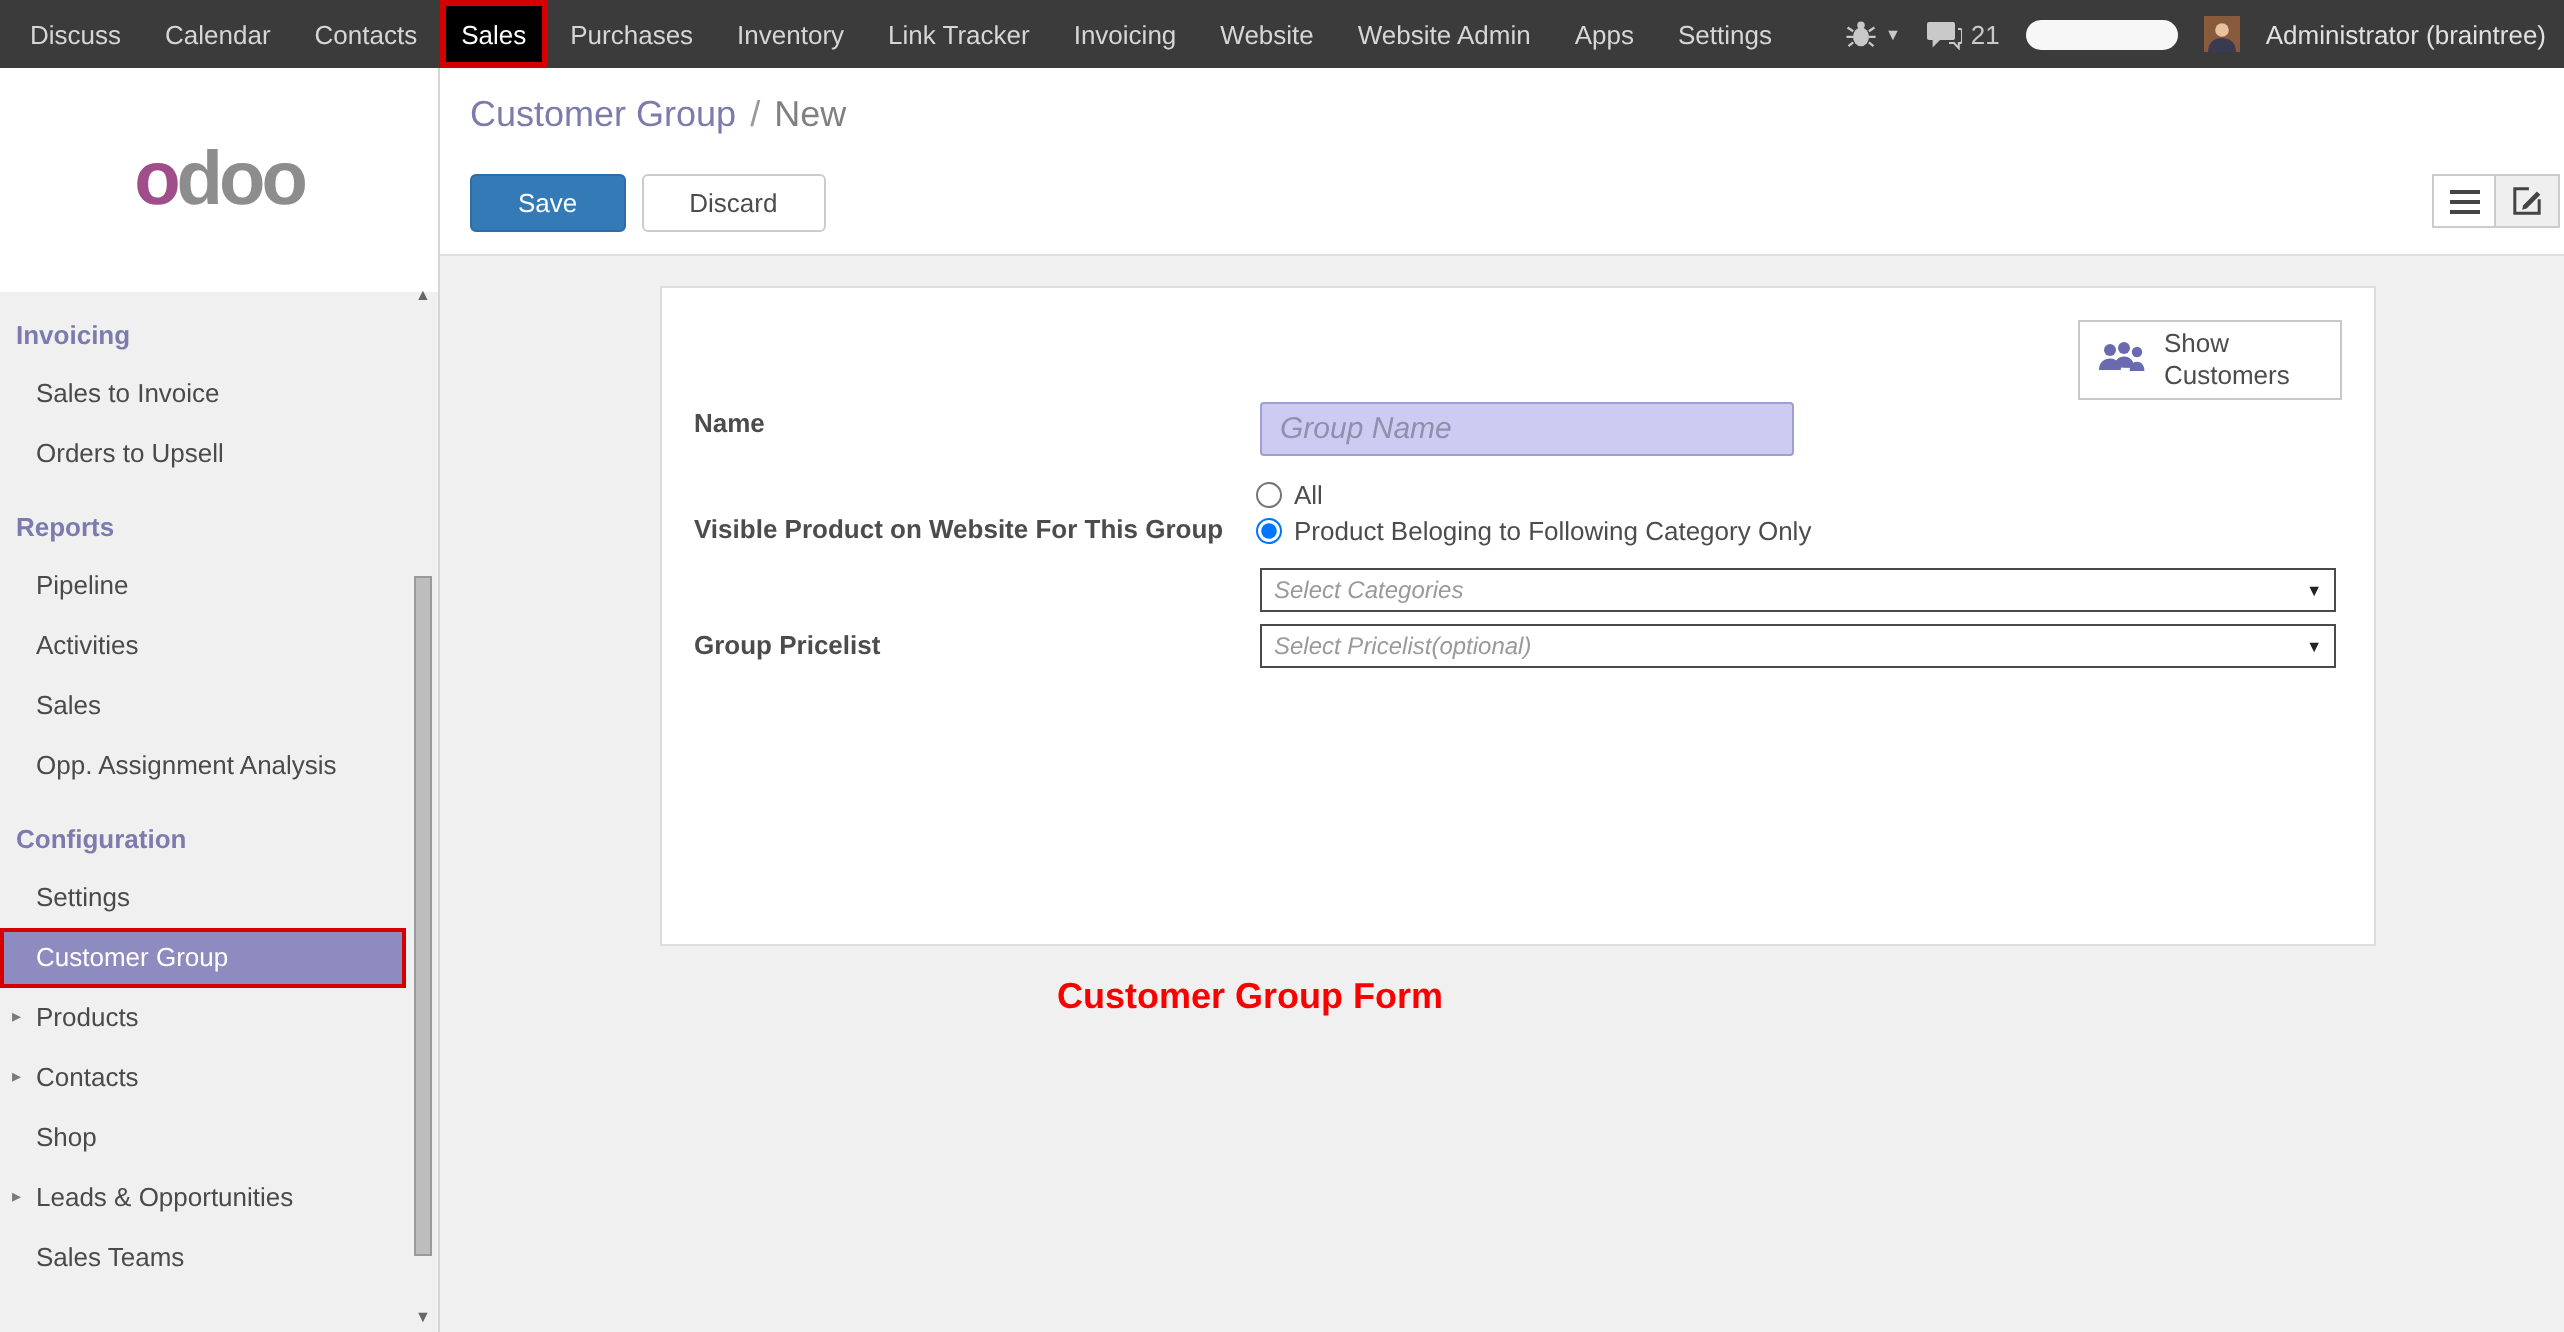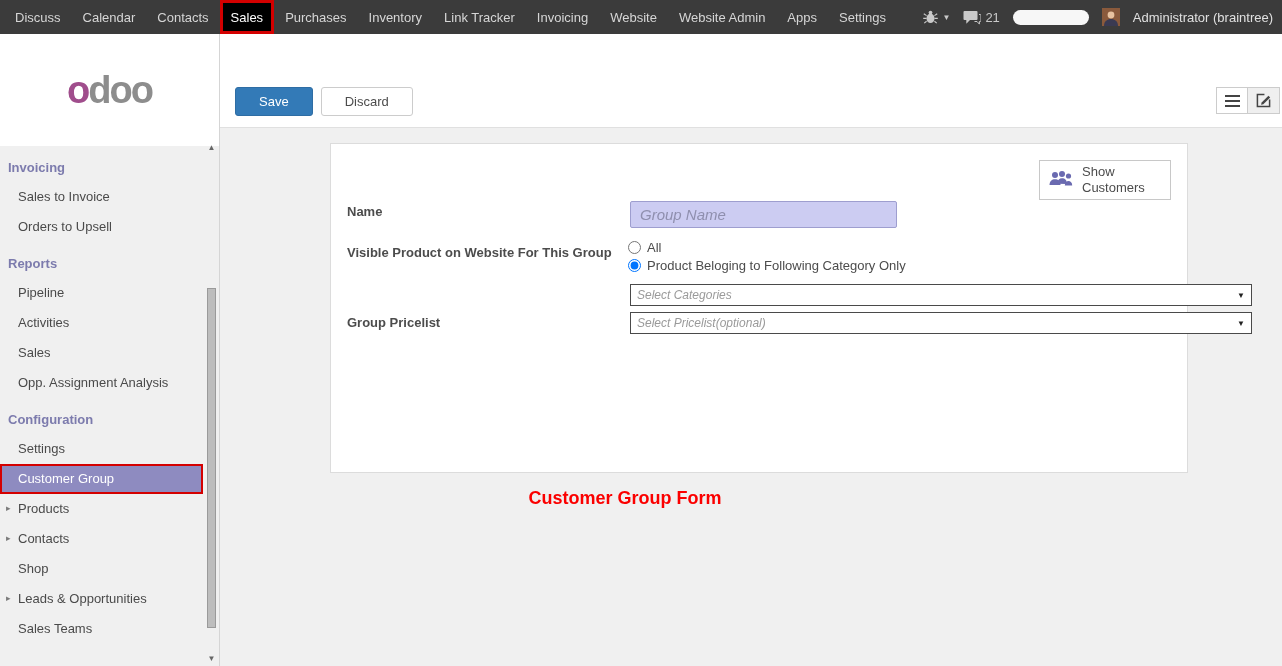--- a/index.html
+++ b/index.html
@@ -64,36 +64,36 @@
   .card { position:absolute; left:110px; top:15px; width:858px; height:330px; background:#fff;
           border:1px solid #dcdcdc;text-decoration:underline; }
 
   .show-customers { position:absolute; top:16px; right:16px; width:132px; height:40px; background:#fff;
                     border:1px solid #c8c8c8; display:flex; align-items:center; gap:8px; padding:0 8px;
                     font-size:13px; color:#4c4c4c; cursor:pointer; font-family:inherit; text-align:left; }
   .show-customers .sc-label { width:70px; line-height:1.25; }
 
   .f-label { position:absolute; font-size:13px; font-weight:bold; color:#4c4c4c; white-space:nowrap; }
   .name-label { left:16px; top:60px; }
-  .vis-label  { left:16px; top:101px;text-align:right; }
+  .vis-label  { left:16px; top:113px;text-align:right; }
   .pl-label   { left:16px; top:171px; }
 
   .name-input { position:absolute; left:299px; top:57px; width:267px; height:27px; background:#ccccf2;
                 border:1px solid #9e9ecf; border-radius:2px; padding:0 9px; font-size:15px;
                 font-style:italic; color:#555; font-family:inherit; }
   .name-input::placeholder { color:#8f8fae; font-style:italic; opacity:1; }
 
   .radio-row { position:absolute; left:297px; display:flex; align-items:center; gap:6px;
                font-size:13px; color:#4c4c4c; }
   .radio-row.r1 { top:96px; }
   .radio-row.r2 { top:114px; }
   .radio-row input { margin:0; width:13px; height:13px; cursor:pointer; }
   .radio-row label { cursor:pointer; }
 
-  .select { position:absolute; left:299px; width:622px; height:22px; background:#fff;
+  .select { position:absolute; left:299px; width:538px; height:22px; background:#fff;
             border:1px solid #4a4a4a; display:flex; align-items:center; justify-content:space-between;
             padding:0 6px; cursor:pointer; }
   .select.categories { top:140px; }
   .select.pricelist  { top:168px; }
   .sel-ph { font-size:12px; font-style:italic; color:#9a9a9a; }
   .sel-caret { font-size:8px; color:#222; }
 
   .annotation { position:absolute; left:190px; top:360px; width:430px; text-align:center;
                 color:#fb0000; font-weight:bold; font-size:18px; }
 </style>
@@ -188,20 +188,23 @@
     <div class="scrollbar">
       <span class="sb-arrow up">▲</span>
       <span class="sb-thumb"></span>
       <span class="sb-arrow down">▼</span>
     </div>
   </div>
 
   <div class="content">
 
     <div class="control-panel">
+      <div class="breadcrumb">
+        <span class="bc-link">Customer Group</span><span class="bc-sep">/</span><span class="bc-current">New</span>
+      </div>
       <div class="cp-buttons">
         <button class="btn btn-save">Save</button>
         <button class="btn">Discard</button>
       </div>
       <div class="view-switcher">
         <button class="vs-btn">
           <svg width="15" height="12" viewBox="0 0 15 12">
             <rect y="0" width="15" height="2" fill="#444"></rect>
             <rect y="5" width="15" height="2" fill="#444"></rect>
             <rect y="10" width="15" height="2" fill="#444"></rect>

